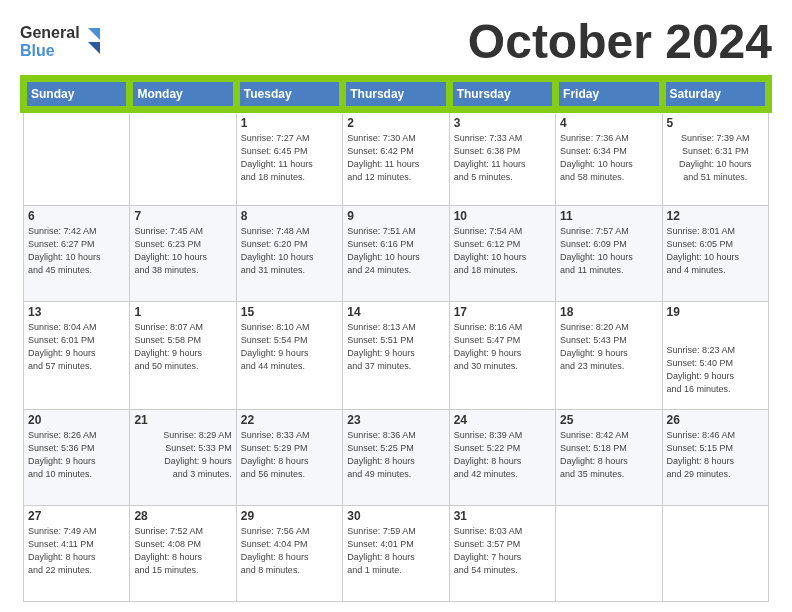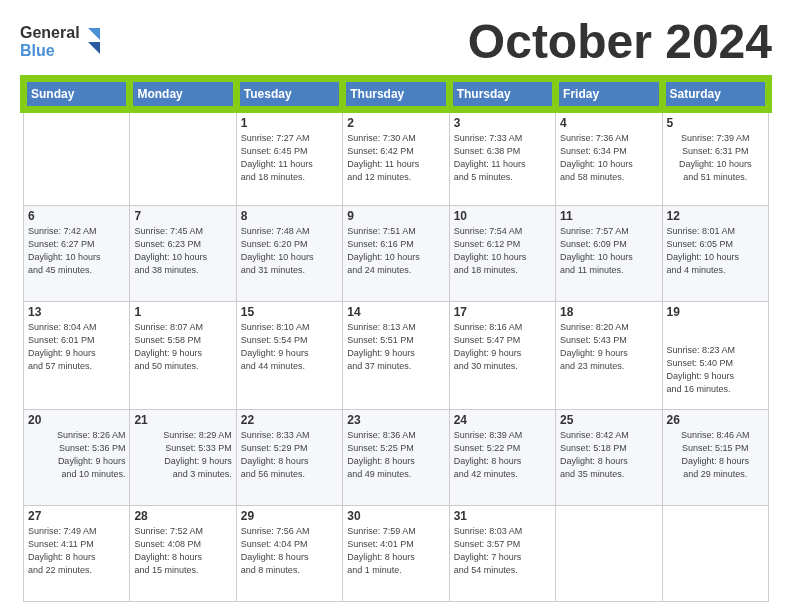--- a/index.html
+++ b/index.html
@@ -256,21 +256,21 @@
             <span class="day-num">19</span>
             <div class="day-info" style="white-space: pre-line; margin-top: 25px;">Sunrise: 8:23 AM
 Sunset: 5:40 PM
 Daylight: 9 hours
 and 16 minutes.</div>
           </td>
         </tr>
         <tr>
           <td>
             <span class="day-num">20</span>
-            <div class="day-info" style="white-space: pre-line; text-align: right;">Sunrise: 8:26 AM
+            <div class="day-info" style="white-space: pre-line;">Sunrise: 8:26 AM
 Sunset: 5:36 PM
 Daylight: 9 hours
 and 10 minutes.</div>
           </td>
           <td>
             <span class="day-num">21</span>
             <div class="day-info" style="white-space: pre-line; text-align: right;">Sunrise: 8:29 AM
 Sunset: 5:33 PM
 Daylight: 9 hours
 and 3 minutes.</div>
@@ -298,21 +298,21 @@
           </td>
           <td>
             <span class="day-num">25</span>
             <div class="day-info" style="white-space: pre-line;">Sunrise: 8:42 AM
 Sunset: 5:18 PM
 Daylight: 8 hours
 and 35 minutes.</div>
           </td>
           <td>
             <span class="day-num">26</span>
-            <div class="day-info" style="white-space: pre-line; text-align: center;">Sunrise: 8:46 AM
+            <div class="day-info" style="white-space: pre-line;">Sunrise: 8:46 AM
 Sunset: 5:15 PM
 Daylight: 8 hours
 and 29 minutes.</div>
           </td>
         </tr>
         <tr>
           <td>
             <span class="day-num">27</span>
             <div class="day-info" style="white-space: pre-line;">Sunrise: 7:49 AM
 Sunset: 4:11 PM

